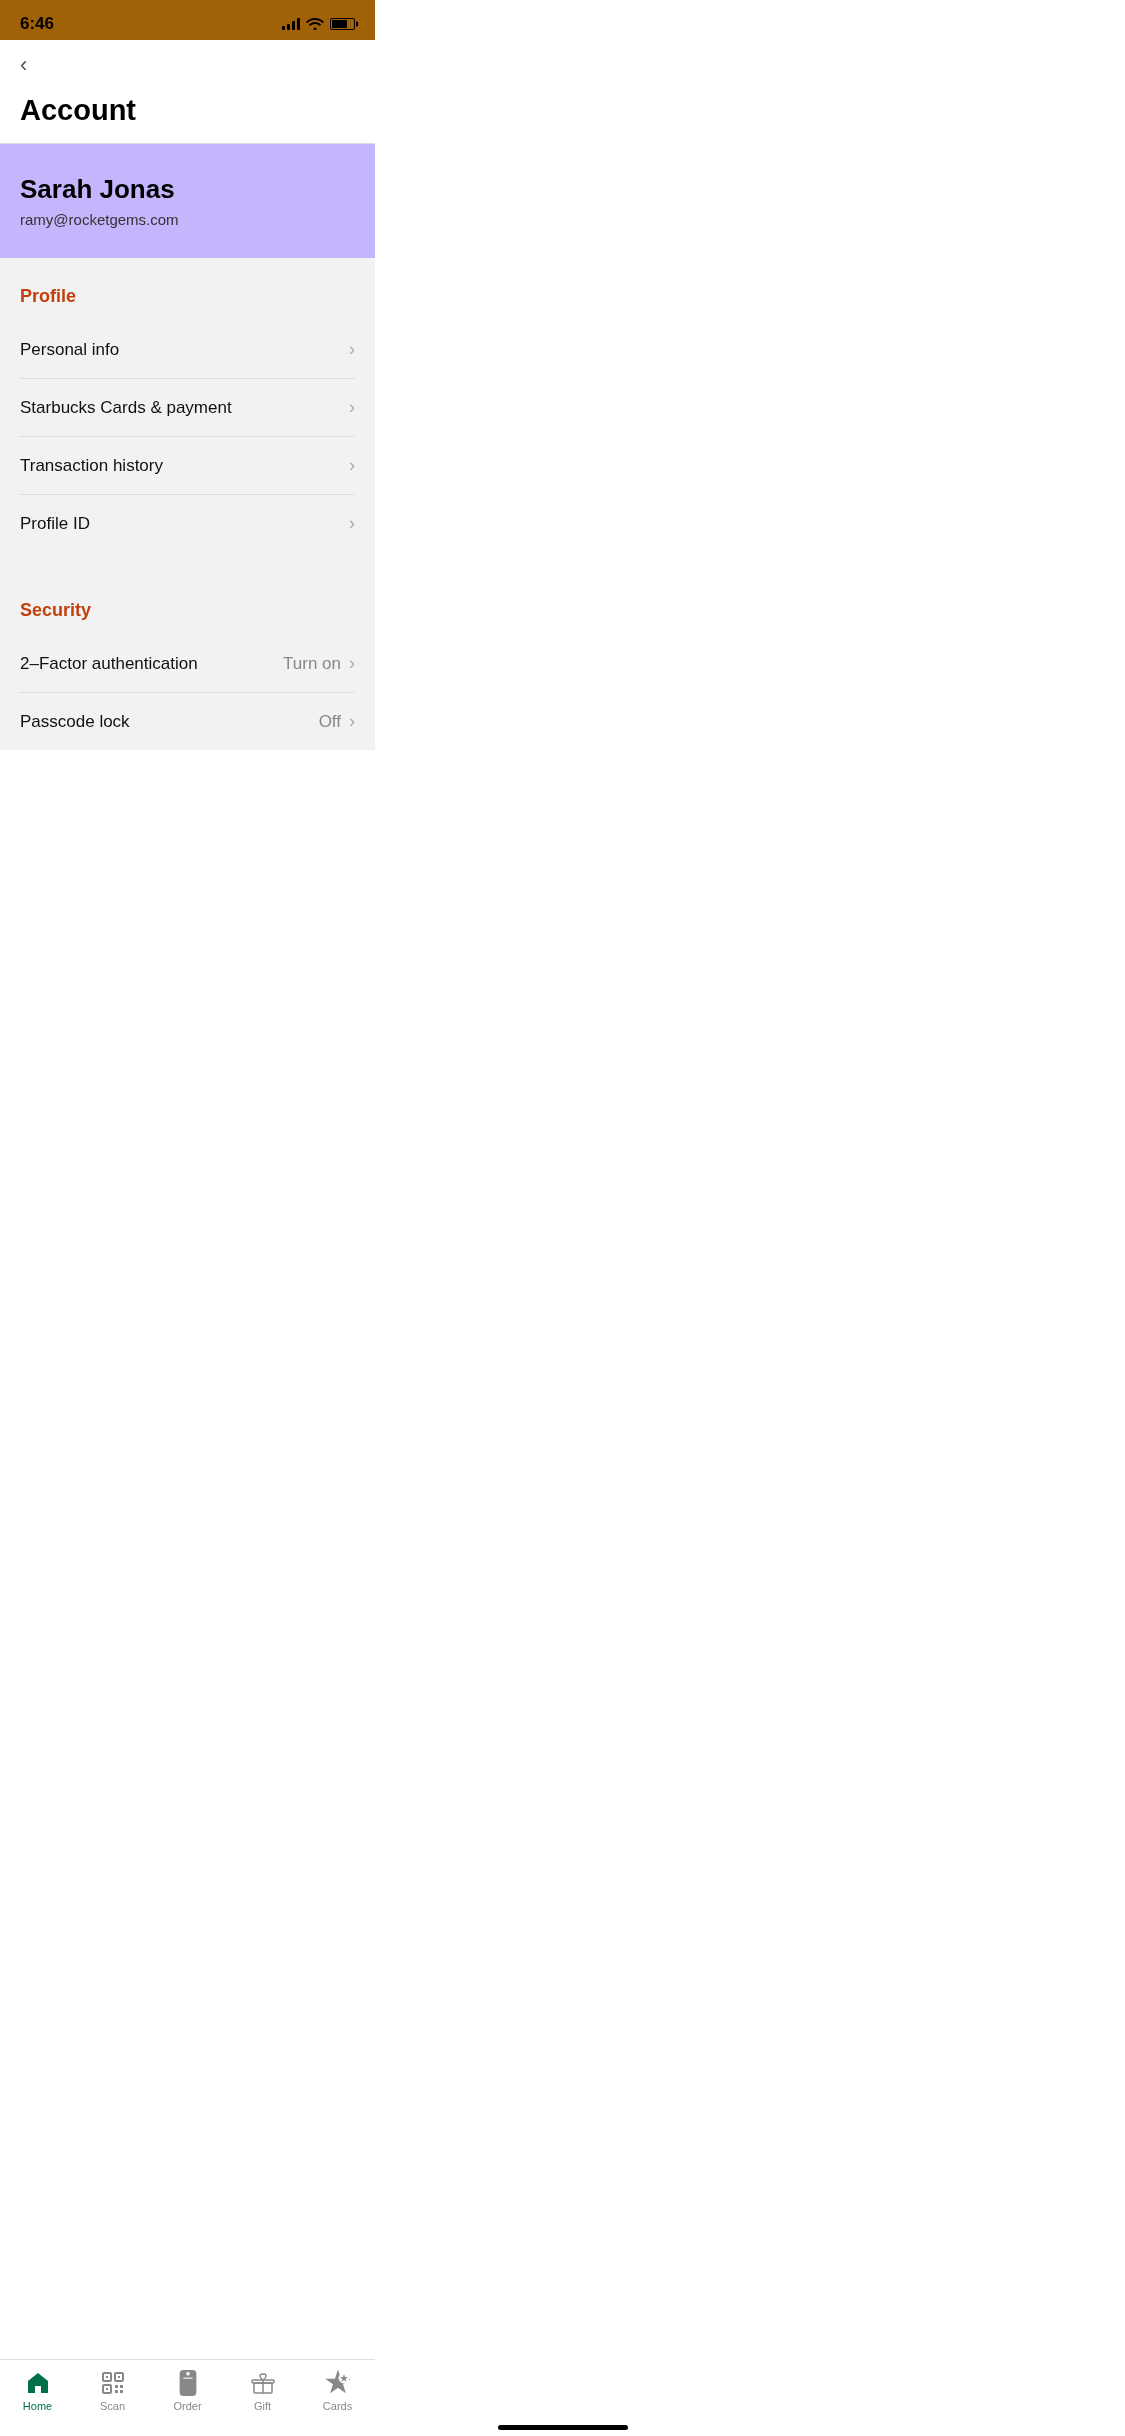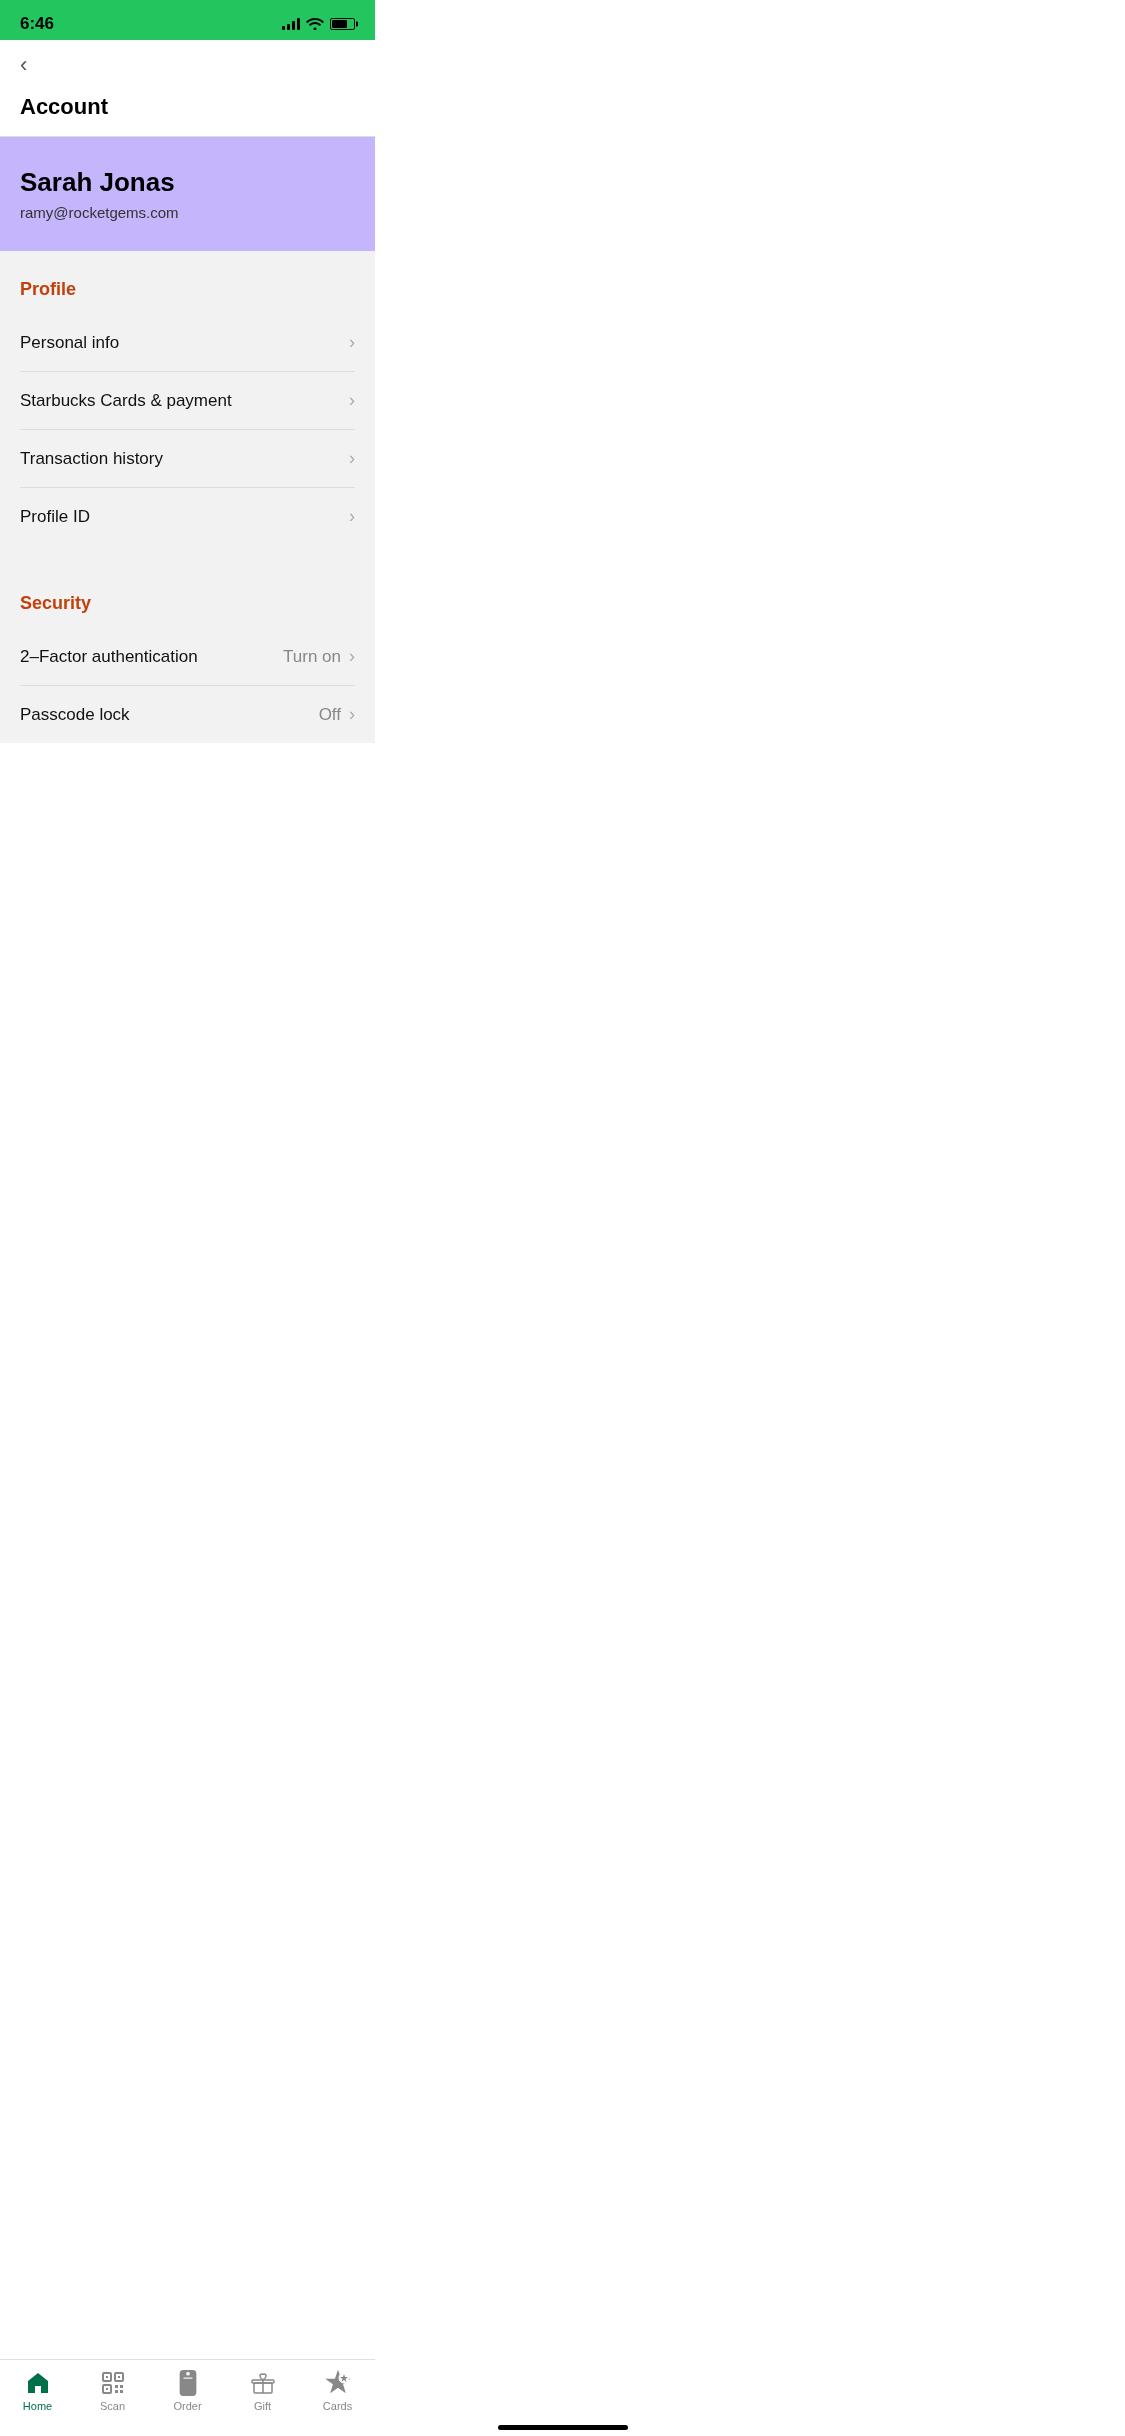--- a/index.html
+++ b/index.html
@@ -13,21 +13,21 @@
       overflow-x: hidden;
       position: relative;
     }
 
     
     .status-bar {
       display: flex;
       justify-content: space-between;
       align-items: center;
       padding: 14px 20px 6px 20px;
-      background: #22c55e;
+      background: #a16207;
     }
 
     .status-time {
       font-size: 17px;
       font-weight: 600;
       color: #000;
     }
 
     .status-icons {
       display: flex;
@@ -96,21 +96,21 @@
     }
 
     
     .page-title {
       padding: 8px 20px 16px 20px;
       background: #fff;
       border-bottom: 1px solid #ddd;
     }
 
     .page-title h1 {
-      font-size: 22px;
+      font-size: 29px;
       font-weight: 700;
       color: #000;
     }
 
     
     .user-info-section {
       background: #c4b5fd;
       padding: 30px 20px 30px 20px;
     }
 

